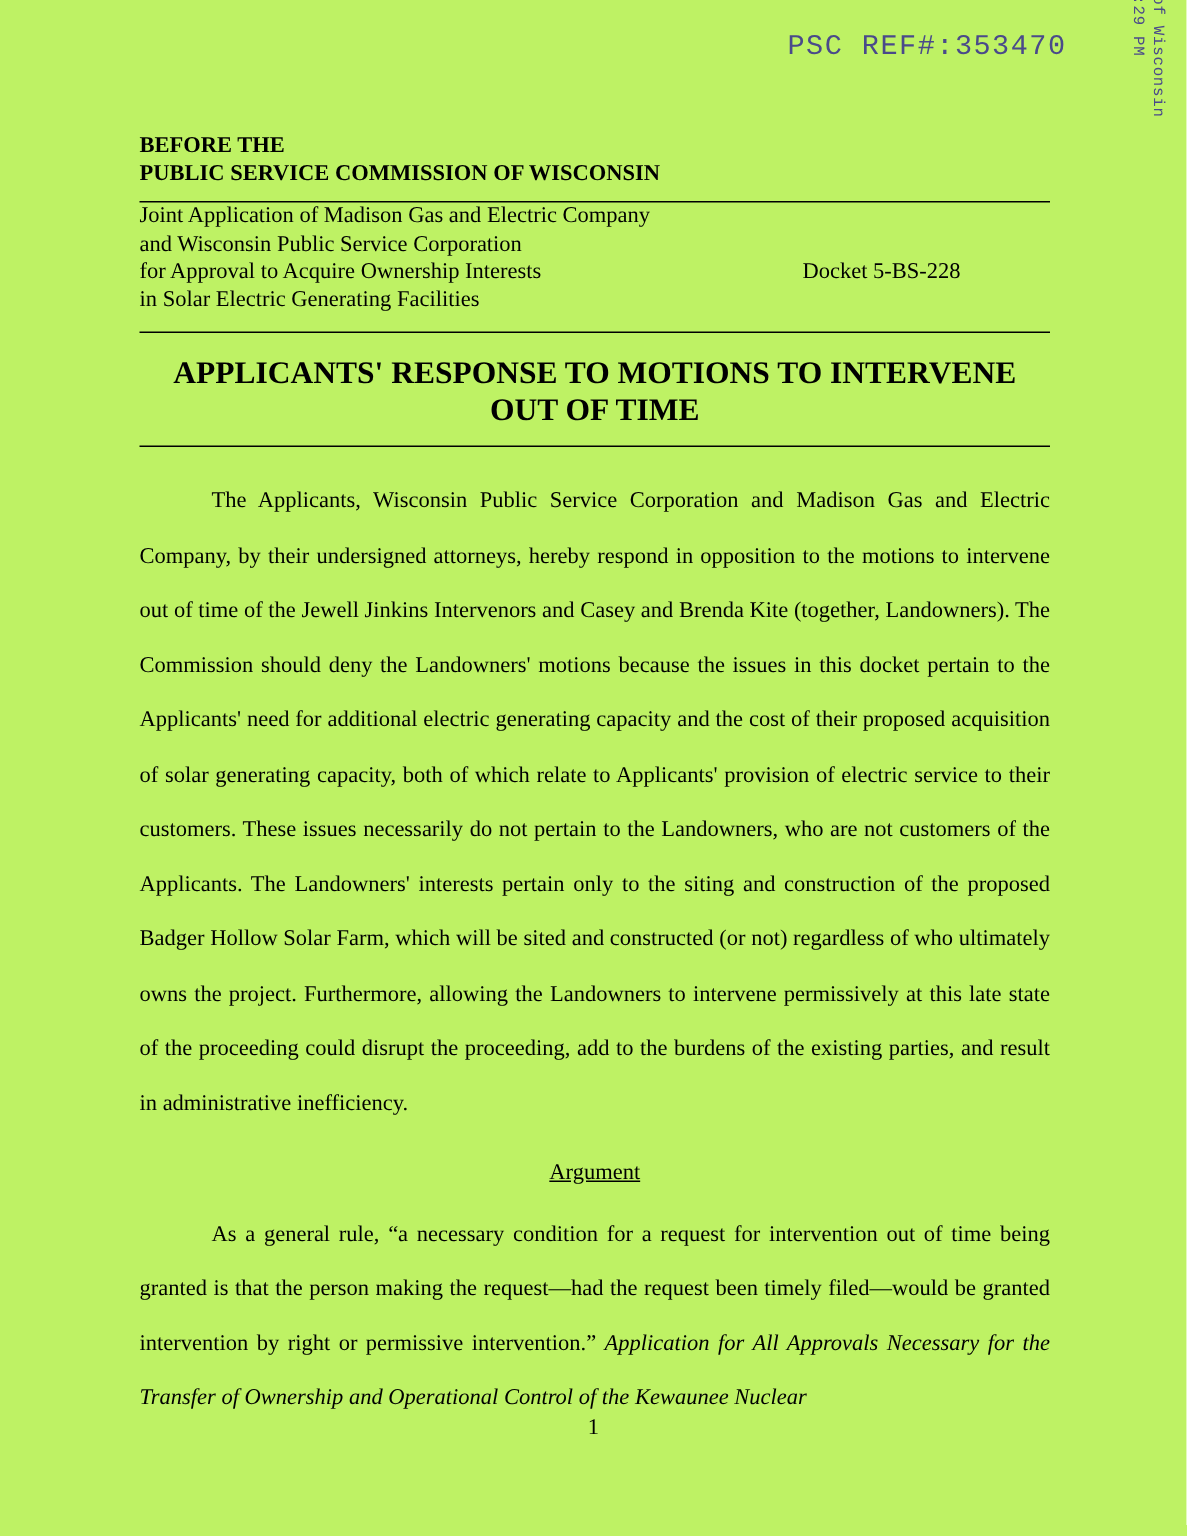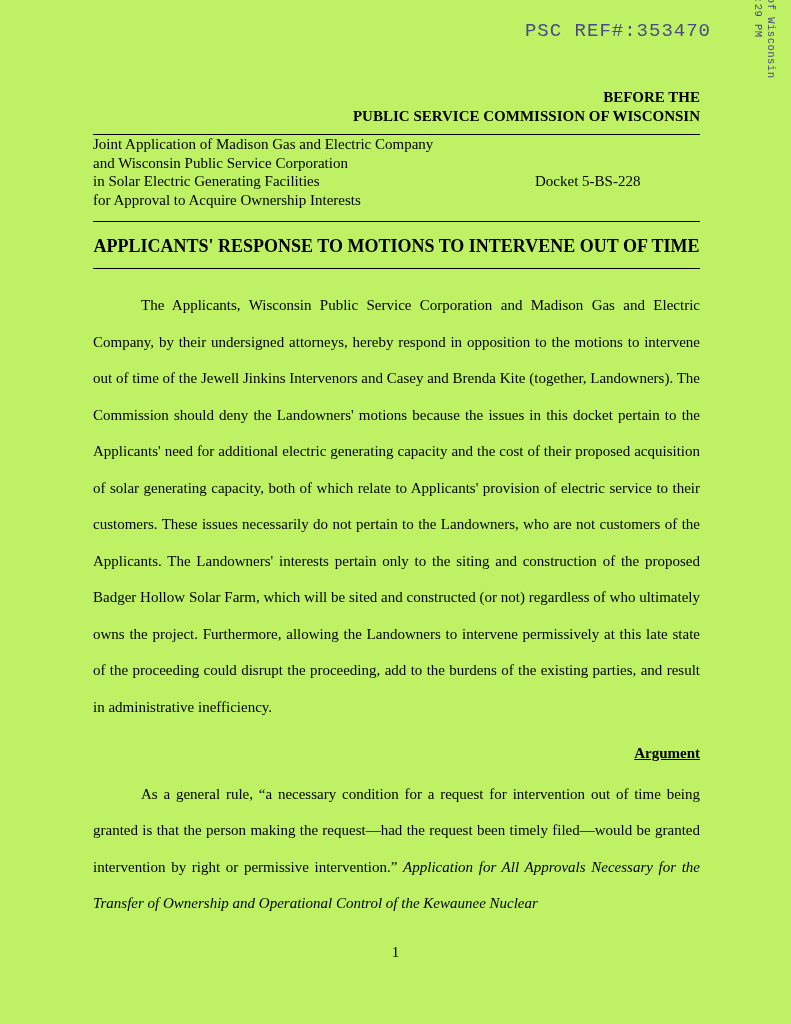--- a/index.html
+++ b/index.html
@@ -45,21 +45,21 @@
   }
   .side-stamp div { white-space: nowrap; }
 
   .content {
     position: absolute;
     left: 93px;
     top: 88px;
     width: 607px;
   }
   .heading {
-    text-align: right;
+    text-align: left;
     font-weight: bold;
     font-size: 15px;
     line-height: 19px;
   }
   .rule {
     border: 0;
     border-top: 1px solid #000;
     margin: 8px 0 0 0;
   }
   .caption {
@@ -77,41 +77,41 @@
     font-size: 15px;
   }
   .rule2 {
     border: 0;
     border-top: 1px solid #000;
     margin: 12px 0 0 0;
   }
   .title {
     text-align: center;
     font-weight: bold;
-    font-size: 18px;
+    font-size: 21px;
     margin-top: 14px;
   }
   .rule3 {
     border: 0;
     border-top: 1px solid #000;
     margin: 11px 0 0 0;
   }
   .body-text {
     margin-top: 18px;
     font-size: 15px;
     line-height: 36.5px;
     text-align: justify;
   }
   .body-text p {
     margin: 0;
     text-indent: 48px;
   }
   .section-head {
-    text-align: right;
-    font-weight: bold;
+    text-align: center;
+    font-weight: normal;
     font-size: 15px;
     text-decoration: underline;
     margin-top: 10px;
     line-height: 36.5px;
   }
   .body-text2 {
     margin-top: 4px;
     font-size: 15px;
     line-height: 36.5px;
     text-align: justify;
@@ -148,22 +148,22 @@
       <div>BEFORE THE</div>
       <div>PUBLIC SERVICE COMMISSION OF WISCONSIN</div>
     </div>
 
     <hr class="rule">
 
     <div class="caption">
       <div class="left">
         <div>Joint Application of Madison Gas and Electric Company</div>
         <div>and Wisconsin Public Service Corporation</div>
+        <div>for Approval to Acquire Ownership Interests</div>
         <div>in Solar Electric Generating Facilities</div>
-        <div>for Approval to Acquire Ownership Interests</div>
       </div>
       <div class="docket">Docket 5-BS-228</div>
     </div>
 
     <hr class="rule2">
 
     <div class="title">APPLICANTS' RESPONSE TO MOTIONS TO INTERVENE OUT OF TIME</div>
 
     <hr class="rule3">
 

